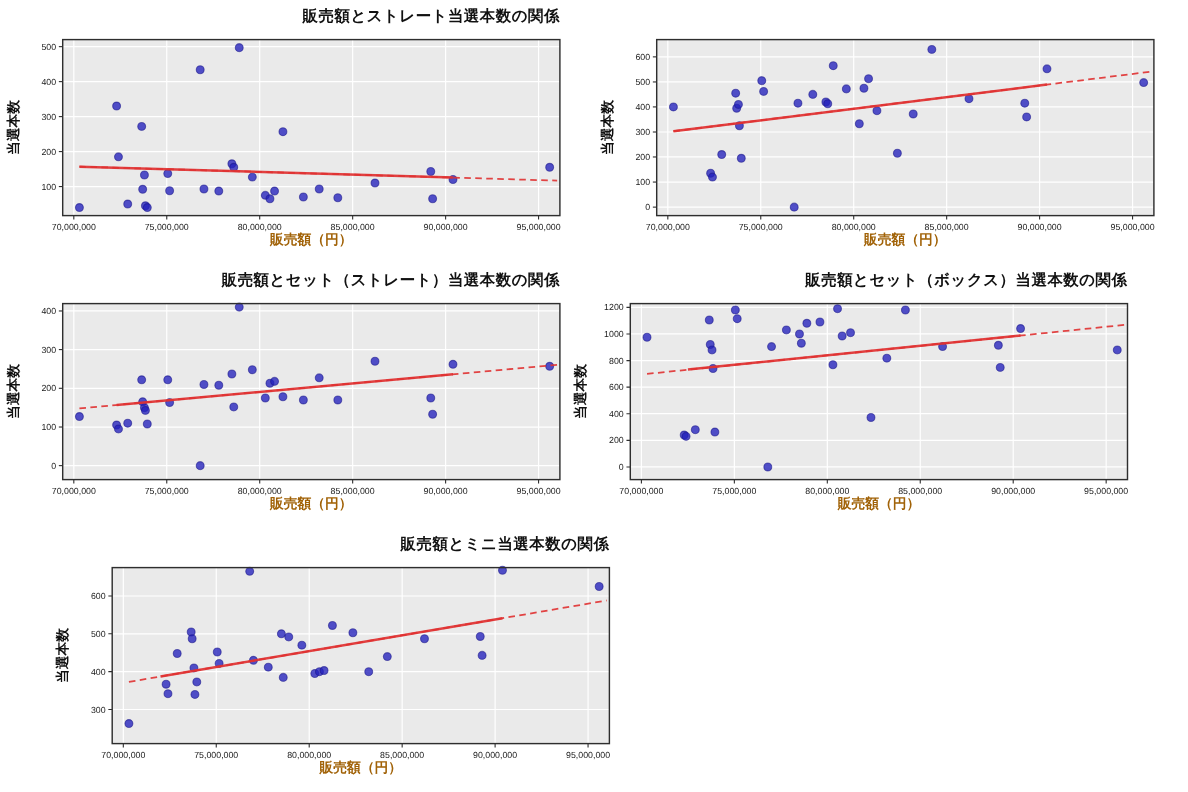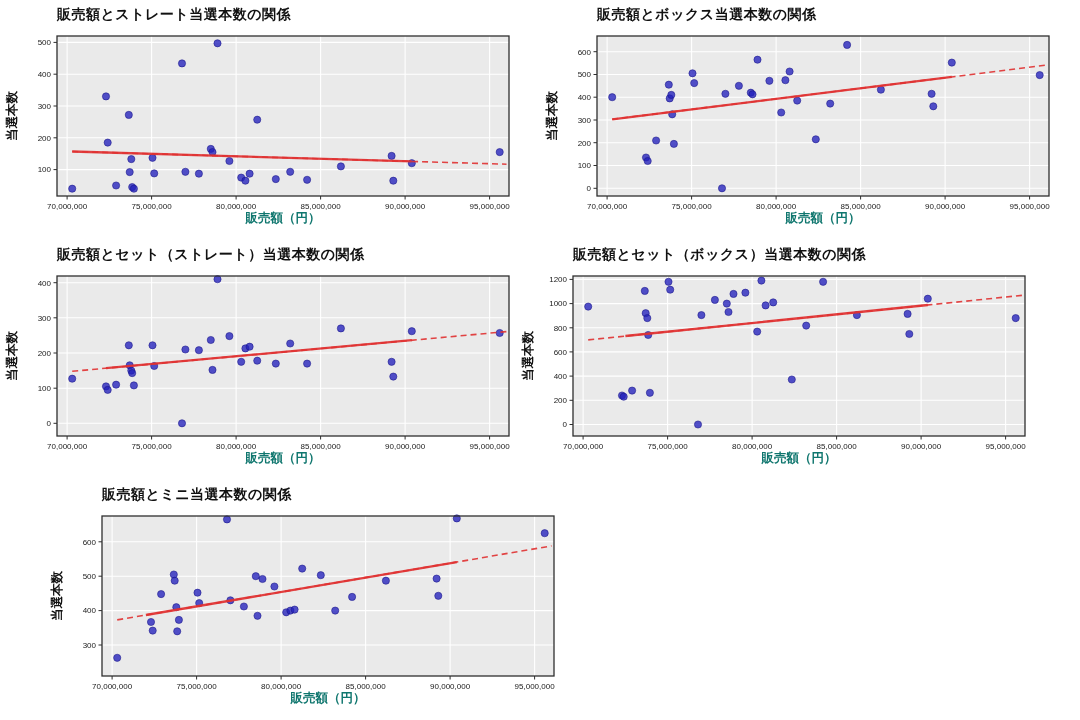--- a/index.html
+++ b/index.html
@@ -1,22 +1,22 @@
 <!DOCTYPE html>
 <html><head>
 <meta charset="utf-8">
 <style>
   html,body{margin:0;padding:0;background:#ffffff;}
   #page{position:relative;width:1080px;height:720px;background:#ffffff;overflow:hidden;
         font-family:"Liberation Sans","DejaVu Sans",sans-serif;}
   .cell{position:absolute;width:540px;height:240px;margin:0;padding:0;}
-  .cell .title{position:absolute;left:57px;top:6px;width:452px;text-align:left;
+  .cell .title{position:absolute;left:57px;top:6px;width:452px;text-align:right;
         font-size:14px;font-weight:bold;color:#111;letter-spacing:0.5px;}
   .cell .xlab{position:absolute;left:57px;top:210px;width:452px;text-align:center;
-        font-size:12.5px;font-weight:bold;color:#0f766e;}
+        font-size:12.5px;font-weight:bold;color:#a16207;}
   .cell .ylab{position:absolute;left:-58px;top:108px;width:140px;height:16px;text-align:center;
         font-size:12.5px;font-weight:bold;color:#111;transform:rotate(-90deg);}
   .cell svg{position:absolute;left:0;top:0;}
   .ticktext{font-family:"Liberation Sans","DejaVu Sans",sans-serif;font-size:8px;fill:#1a1a1a;}
 </style>
 </head>
 <body>
 
 <div id="page">
 
@@ -99,21 +99,20 @@
           <line x1="53.5" y1="74.2" x2="57" y2="74.2" stroke="#2e2e2e" stroke-width="1"></line>
           <text class="ticktext" x="51" y="77.0" text-anchor="end">400</text>
           <line x1="53.5" y1="42.4" x2="57" y2="42.4" stroke="#2e2e2e" stroke-width="1"></line>
           <text class="ticktext" x="51" y="45.2" text-anchor="end">500</text>
         </g>
       </svg>
     <div class="xlab">販売額（円）</div>
   </figure>
 
   <figure class="cell" style="left:540px;top:0;">
-    <div class="title">販売額とボックス当選本数の関係</div>
     <div class="ylab">当選本数</div>
     <svg class="plot" width="540" height="240">
         <rect x="57" y="36" width="452" height="160" fill="#eaeaea"></rect>
         <g>
           <line x1="67.1" y1="36" x2="67.1" y2="196" stroke="#ffffff" stroke-width="1.1"></line>
           <line x1="151.6" y1="36" x2="151.6" y2="196" stroke="#ffffff" stroke-width="1.1"></line>
           <line x1="236.1" y1="36" x2="236.1" y2="196" stroke="#ffffff" stroke-width="1.1"></line>
           <line x1="320.6" y1="36" x2="320.6" y2="196" stroke="#ffffff" stroke-width="1.1"></line>
           <line x1="405.1" y1="36" x2="405.1" y2="196" stroke="#ffffff" stroke-width="1.1"></line>
           <line x1="489.6" y1="36" x2="489.6" y2="196" stroke="#ffffff" stroke-width="1.1"></line>

